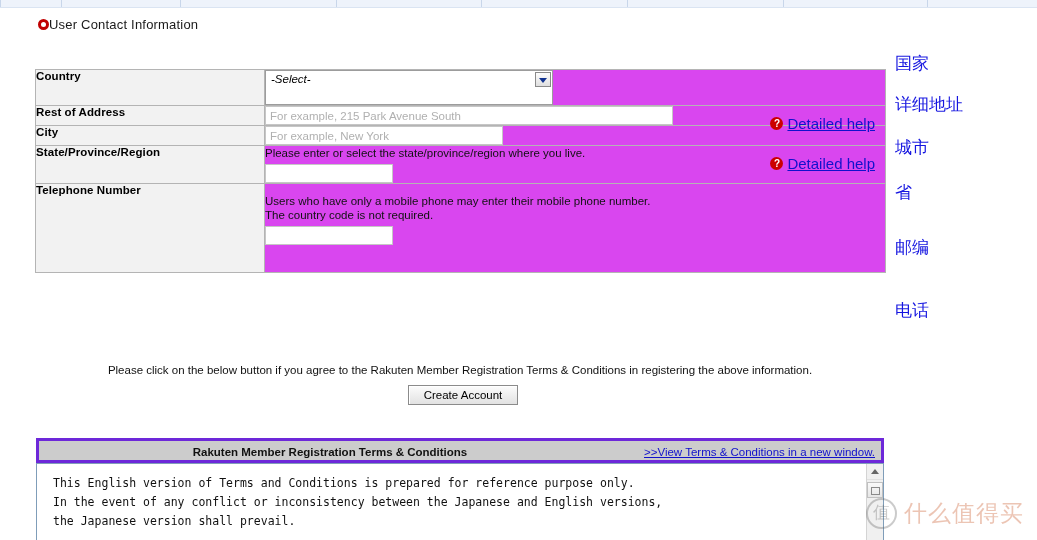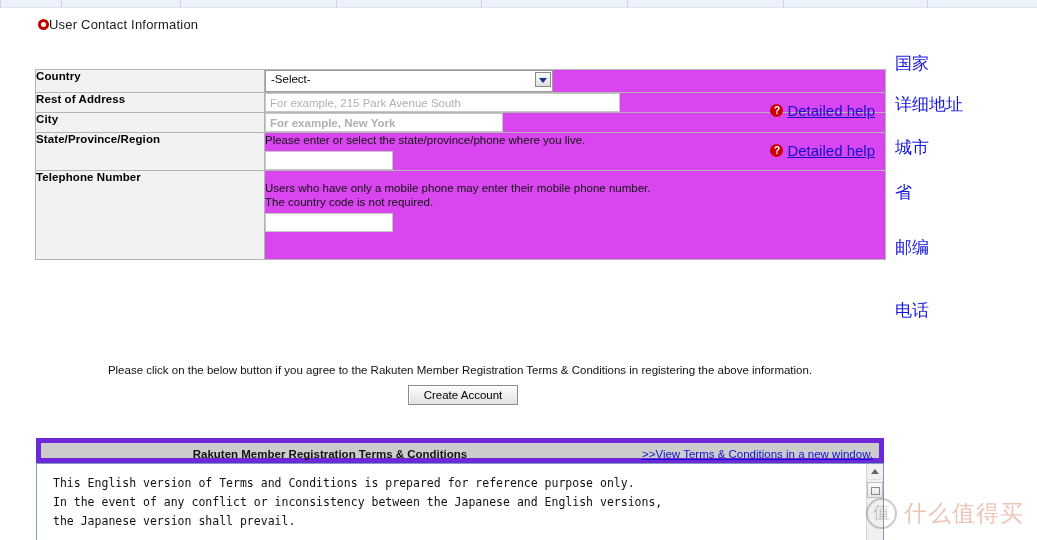--- a/index.html
+++ b/index.html
@@ -125,31 +125,32 @@
     border: 1px solid #c6c6c6;
     background: #ffffff;
     font-family: "Liberation Sans", sans-serif;
     font-size: 11.5px;
     color: #000;
     padding: 2px 4px;
     height: 19px;
     outline: none;
   }
   .txt::placeholder { color: #b0b0b0; }
-  .txt.wide   { width: 355px; }
-  .txt.medium { width: 238px; font-weight: bold; }
+  .txt.wide   { width: 408px; }
+  .txt.medium { width: 238px; }
   .txt.small  { width: 128px; }
 
   .selwrap {
     position: relative;
     width: 288px;
-    height: 22px;
+    height: 35px;
     border: 1px solid #9c9c9c;
     background: #ffffff;
     box-sizing: border-box;
+    font-style: italic;
   }
   .selwrap .seltext {
     position: absolute;
     left: 5px; top: 2px;
     font-size: 11.5px;
     color: #000;
   }
   .selwrap .selbtn {
     position: absolute;
     right: 1px; top: 1px;
@@ -212,21 +213,21 @@
   
   #terms-panel {
     position: absolute;
     left: 36px; top: 438px;
     width: 848px;
   }
   #terms-head {
     position: relative;
     height: 25px;
     background: #cccccc;
-    border: 5px solid #6d28d9;
+    border: 3px solid #6d28d9;
     box-sizing: border-box;
   }
   #terms-head-title {
     position: absolute;
     left: 0; right: 0; top: 5px;
     text-align: center;
     font-size: 11.5px;
     font-weight: bold;
     color: #111;
     padding-right: 260px;
@@ -370,21 +371,21 @@
     <tr>
       <td class="lbl">City</td>
       <td class="val">
         <input class="txt medium" type="text" placeholder="For example, New York" style="">
       </td>
     </tr>
 
     <tr>
       <td class="lbl">State/Province/Region</td>
       <td class="val">
-        <div class="hint">Please enter or select the state/province/phone where you live.</div>
+        <div class="hint">Please enter or select the state/province/region where you live.</div>
         <input class="txt small" type="text" style="">
         <span class="helpwrap">
           <span class="qmark">?</span>
           <span class="helplink">Detailed help</span>
         </span>
       </td>
     </tr>
 
 
     <tr>

